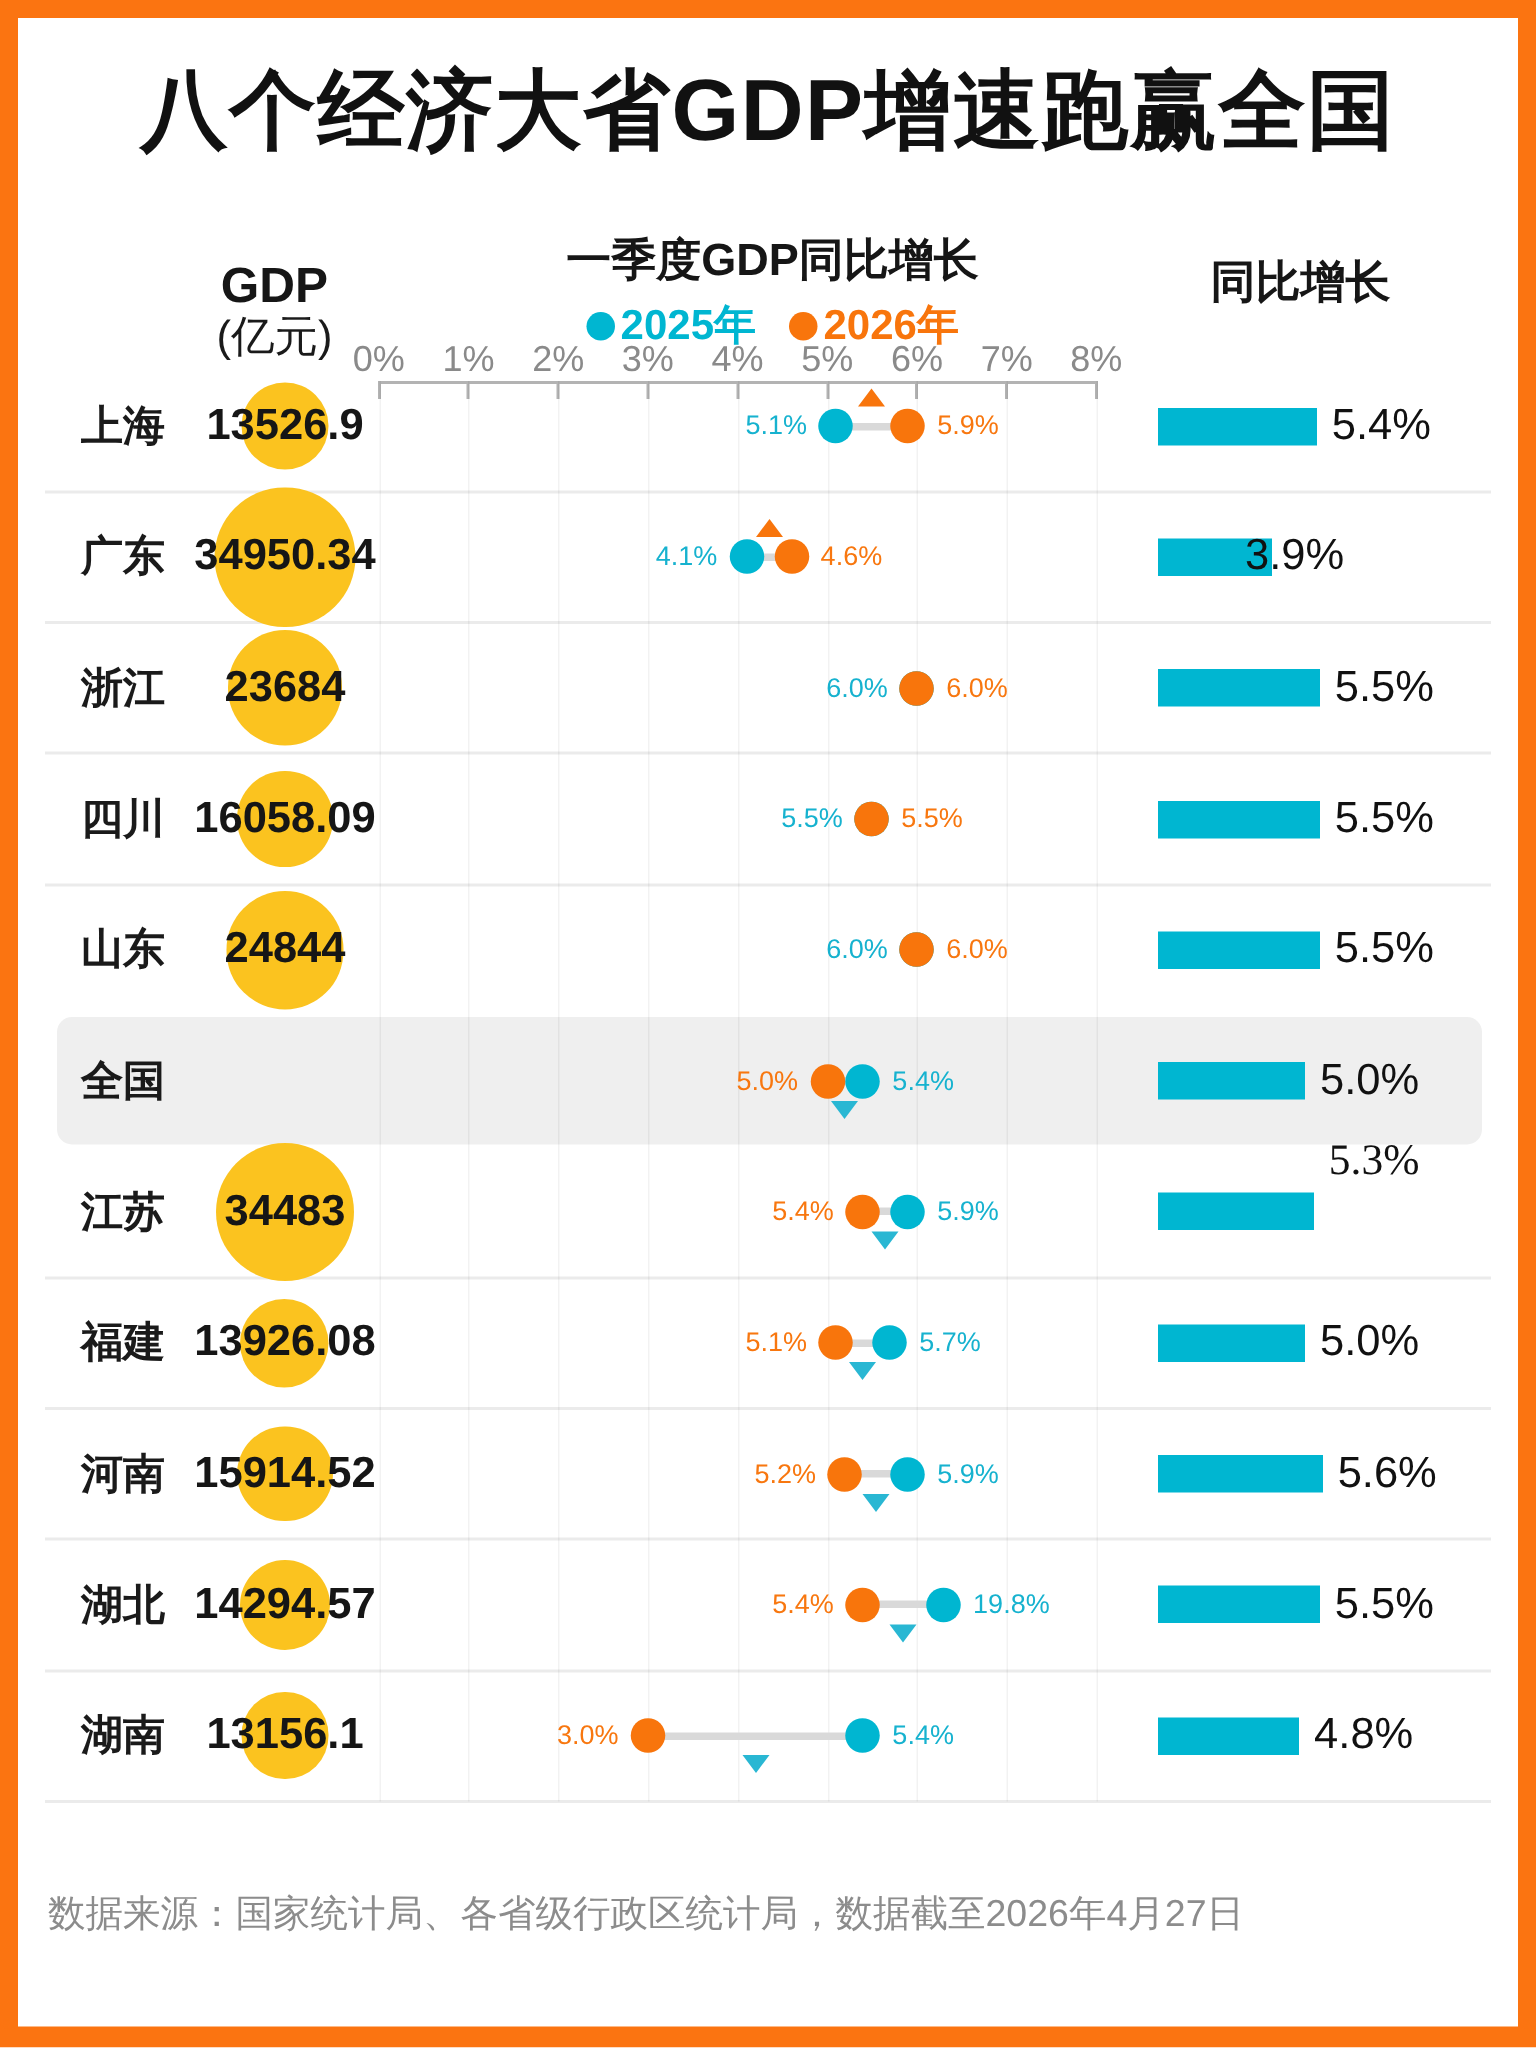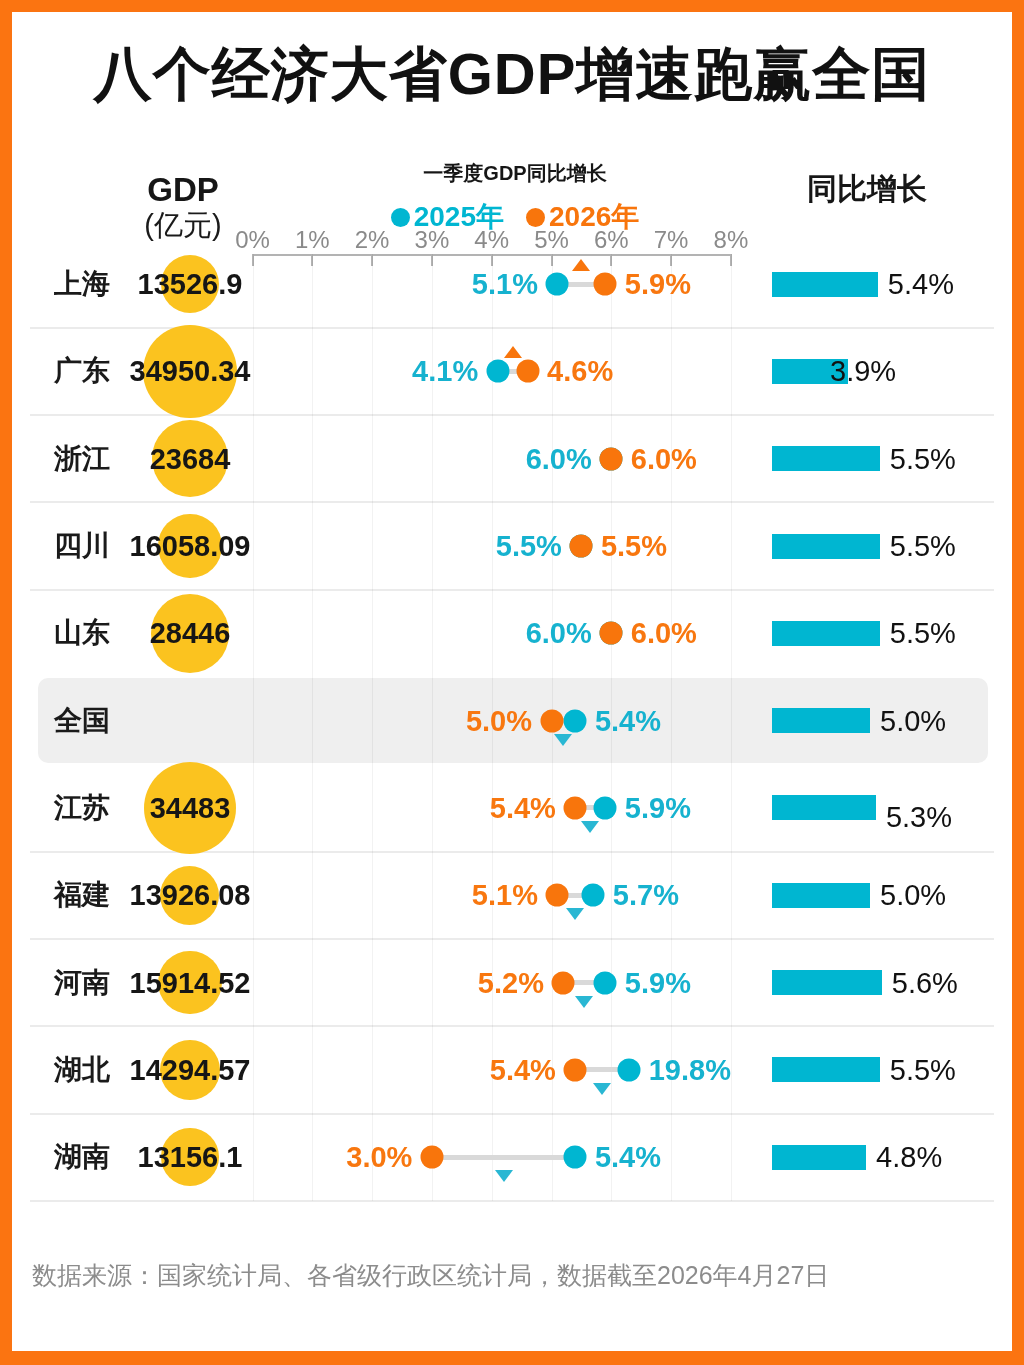--- a/index.html
+++ b/index.html
@@ -5,21 +5,21 @@
   html,body{margin:0;padding:0;width:1024px;height:1365px;overflow:hidden;}
   body{font-family:"Liberation Sans","DejaVu Sans",sans-serif;background:#ffffff;}
   .page{position:relative;width:1024px;height:1365px;background:#ffffff;}
   .frame{position:absolute;inset:0;border:12px solid #FB7411;border-bottom-width:14px;pointer-events:none;z-index:50;}
   .title{position:absolute;left:0;top:38px;width:1024px;text-align:center;font-size:58px;font-weight:900;color:#111111;letter-spacing:1px;line-height:72px;}
   
   .gdp-head{position:absolute;left:103px;top:172px;width:160px;text-align:center;}
   .gdp-head .g1{font-size:33px;font-weight:800;color:#161616;line-height:36px;}
   .gdp-head .g2{font-size:29px;font-weight:400;color:#1a1a1a;line-height:34px;}
   .q1-head{position:absolute;left:330px;top:157px;width:370px;text-align:center;}
-  .q1-head .t{font-size:20px;font-weight:800;color:#161616;line-height:33px;}
+  .q1-head .t{font-size:30px;font-weight:800;color:#161616;line-height:33px;}
   .legend{margin-top:8px;display:flex;justify-content:center;gap:22px;align-items:center;}
   .legend .item{display:flex;align-items:center;gap:4px;font-size:28px;font-weight:600;}
   .legend .sw{width:19px;height:19px;border-radius:50%;display:inline-block;}
   .lg-2025{color:#00B6D1;}
   .lg-2026{color:#F8750C;}
   .sw.c{background:#00B6D1;} .sw.o{background:#F8750C;}
   .annual-head{position:absolute;left:736px;top:171px;width:262px;text-align:center;font-size:30px;font-weight:800;color:#161616;line-height:35px;}
   
   .axis-line{position:absolute;background:#b3b3b3;}
   .tick-label{position:absolute;transform:translateX(-50%);font-size:24px;color:#8a8a8a;}
@@ -27,21 +27,21 @@
   .sep{position:absolute;left:30px;width:964px;height:2px;background:#ebebeb;z-index:1;}
   .band{position:absolute;background:#EFEFEF;border-radius:10px;z-index:1;}
   
   .prov{position:absolute;transform:translateY(-50%);font-size:28px;font-weight:600;color:#1a1a1a;z-index:4;white-space:nowrap;}
   .bubble{position:absolute;border-radius:50%;background:#FBC31F;z-index:3;}
   .gdpval{position:absolute;transform:translate(-50%,-50%);font-size:29px;font-weight:600;color:#161616;z-index:4;white-space:nowrap;}
   .conn{position:absolute;height:5px;background:#d9d9d9;z-index:3;}
   .dot{position:absolute;width:23px;height:23px;border-radius:50%;transform:translate(-50%,-50%);}
   .dot.c{background:#00B6D1;z-index:4;}
   .dot.o{background:#F8750C;z-index:5;}
-  .vlab{position:absolute;font-size:29px;font-weight:700;white-space:nowrap;z-index:5;}
+  .vlab{position:absolute;font-size:18px;font-weight:400;white-space:nowrap;z-index:5;}
   .vlab.c{color:#16B2CF;} .vlab.o{color:#F8770F;}
   .tri{position:absolute;width:0;height:0;z-index:6;}
   .tri.up{border-left:9px solid transparent;border-right:9px solid transparent;border-bottom:12px solid #F8750C;}
   .tri.down{border-left:9px solid transparent;border-right:9px solid transparent;border-top:12px solid #29B7D3;}
   .bar{position:absolute;height:25px;background:#00B6D1;z-index:3;}
   .blab{position:absolute;transform:translateY(-50%);font-size:29px;font-weight:500;color:#111111;z-index:4;white-space:nowrap;}
   
   .source{position:absolute;left:32px;top:1259px;font-size:25px;color:#8c8c8c;z-index:4;}
   .logo{position:absolute;left:812px;top:1246px;width:190px;height:57px;background:#F8750C;border-radius:10px;z-index:4;}
   .logo .main{position:absolute;left:0;top:4px;width:100%;text-align:center;font-size:33px;font-weight:900;color:#ffffff;letter-spacing:1px;}
@@ -146,21 +146,21 @@
       <div class="gdpval" style="left: 190px; top: 546.05px;">16058.09</div>
       <div class="dot c" style="left: 581.4px; top: 546.05px;"></div>
       <div class="dot o" style="left: 581.4px; top: 546.05px;"></div>
       <div class="vlab c" style="left: 561.9px; top: 546.05px; transform: translate(-100%, -50%);">5.5%</div>
       <div class="vlab o" style="left: 600.9px; top: 546.05px; transform: translate(0px, -50%);">5.5%</div>
       <div class="bar" style="left: 772px; top: 533.55px; width: 107.8px;"></div>
       <div class="blab" style="left: 889.8px; top: 546.05px;">5.5%</div>
       <div class="sep" style="top: 588.7px;"></div>
       <div class="prov" style="left: 54px; top: 633.35px;">山东</div>
       <div class="bubble" style="left: 150.595px; top: 593.945px; width: 78.8099px; height: 78.8099px;"></div>
-      <div class="gdpval" style="left: 190px; top: 633.35px;">28446</div>
+      <div class="gdpval" style="left: 190px; top: 633.35px;">24844</div>
       <div class="dot c" style="left: 611.3px; top: 633.35px;"></div>
       <div class="dot o" style="left: 611.3px; top: 633.35px;"></div>
       <div class="vlab c" style="left: 591.8px; top: 633.35px; transform: translate(-100%, -50%);">6.0%</div>
       <div class="vlab o" style="left: 630.8px; top: 633.35px; transform: translate(0px, -50%);">6.0%</div>
       <div class="bar" style="left: 772px; top: 620.85px; width: 107.8px;"></div>
       <div class="blab" style="left: 889.8px; top: 633.35px;">5.5%</div>
       <div class="band" style="left: 38px; top: 678px; width: 950px; height: 85.3px;"></div>
       <div class="prov" style="left: 54px; top: 720.65px;">全国</div>
       <div class="conn" style="left: 551.5px; top: 718.15px; width: 23.92px;"></div>
       <div class="dot c" style="left: 575.42px; top: 720.65px;"></div>
@@ -173,21 +173,21 @@
       <div class="prov" style="left: 54px; top: 807.95px;">江苏</div>
       <div class="bubble" style="left: 143.576px; top: 761.526px; width: 92.848px; height: 92.848px;"></div>
       <div class="gdpval" style="left: 190px; top: 807.95px;">34483</div>
       <div class="conn" style="left: 575.42px; top: 805.45px; width: 29.9px;"></div>
       <div class="dot c" style="left: 605.32px; top: 807.95px;"></div>
       <div class="dot o" style="left: 575.42px; top: 807.95px;"></div>
       <div class="vlab o" style="left: 555.92px; top: 807.95px; transform: translate(-100%, -50%);">5.4%</div>
       <div class="vlab c" style="left: 624.82px; top: 807.95px; transform: translate(0px, -50%);">5.9%</div>
       <div class="tri down" style="left: 581.37px; top: 820.95px;"></div>
       <div class="bar" style="left: 772px; top: 795.45px; width: 103.88px;"></div>
-      <div class="blab" style="left: 885.88px; top: 817px;">5.3%</div>
+      <div class="blab" style="left: 885.88px; top: 774px; font-family: Liberation Serif, serif;">5.3%</div>
       <div class="sep" style="top: 850.6px;"></div>
       <div class="prov" style="left: 54px; top: 895.25px;">福建</div>
       <div class="bubble" style="left: 160.498px; top: 865.748px; width: 59.0044px; height: 59.0044px;"></div>
       <div class="gdpval" style="left: 190px; top: 895.25px;">13926.08</div>
       <div class="conn" style="left: 557.48px; top: 892.75px; width: 35.88px;"></div>
       <div class="dot c" style="left: 593.36px; top: 895.25px;"></div>
       <div class="dot o" style="left: 557.48px; top: 895.25px;"></div>
       <div class="vlab o" style="left: 537.98px; top: 895.25px; transform: translate(-100%, -50%);">5.1%</div>
       <div class="vlab c" style="left: 612.86px; top: 895.25px; transform: translate(0px, -50%);">5.7%</div>
       <div class="tri down" style="left: 566.42px; top: 908.25px;"></div>

